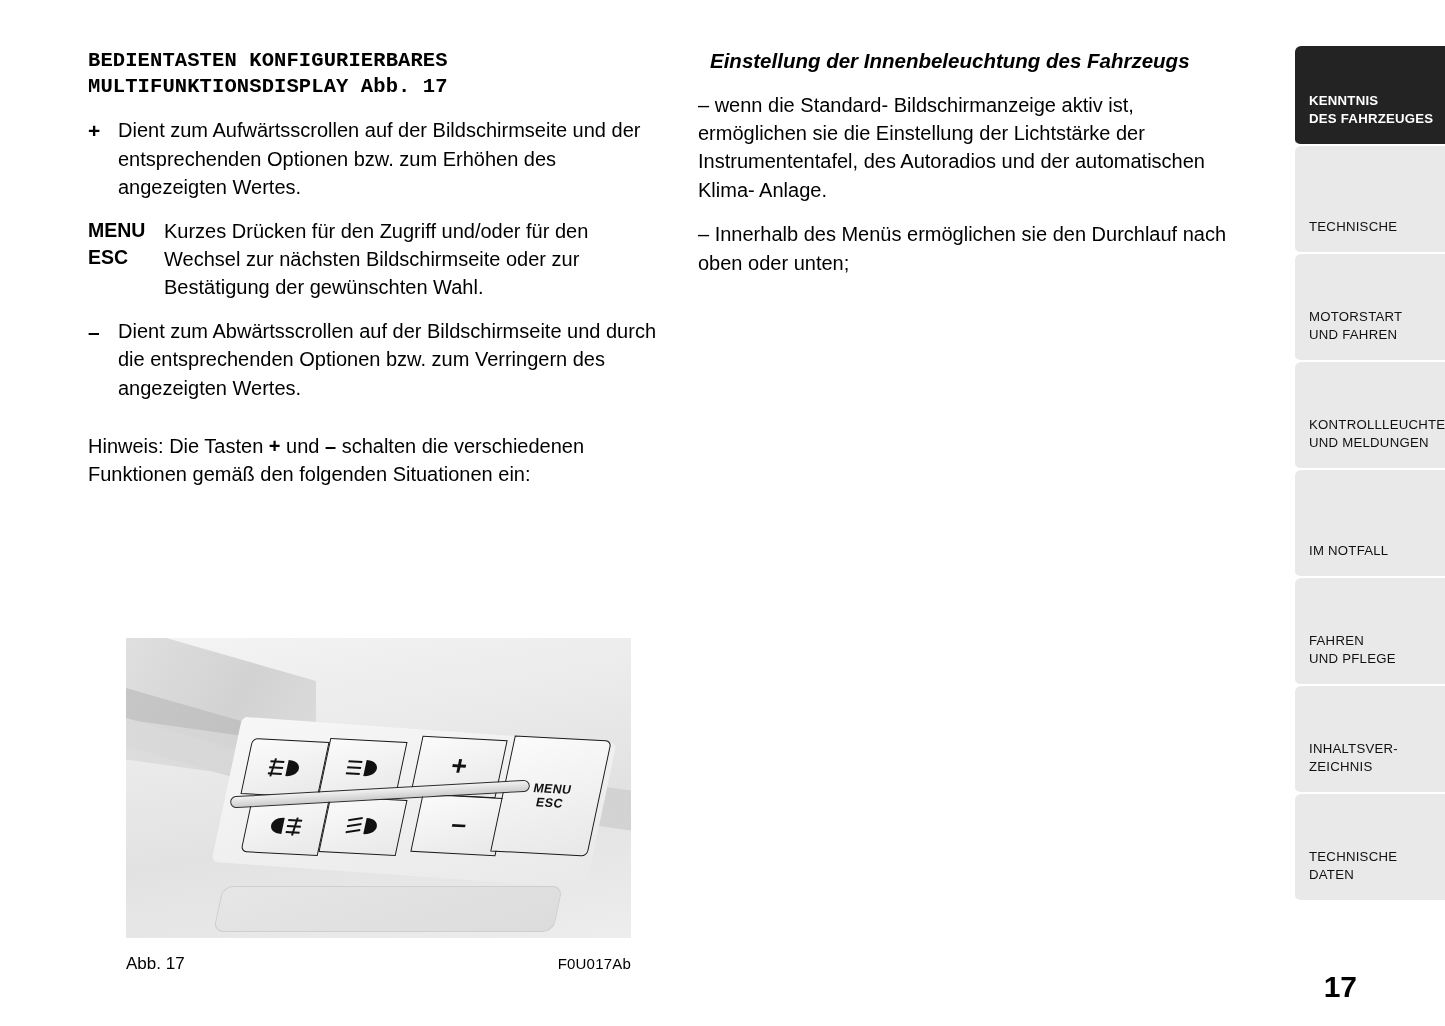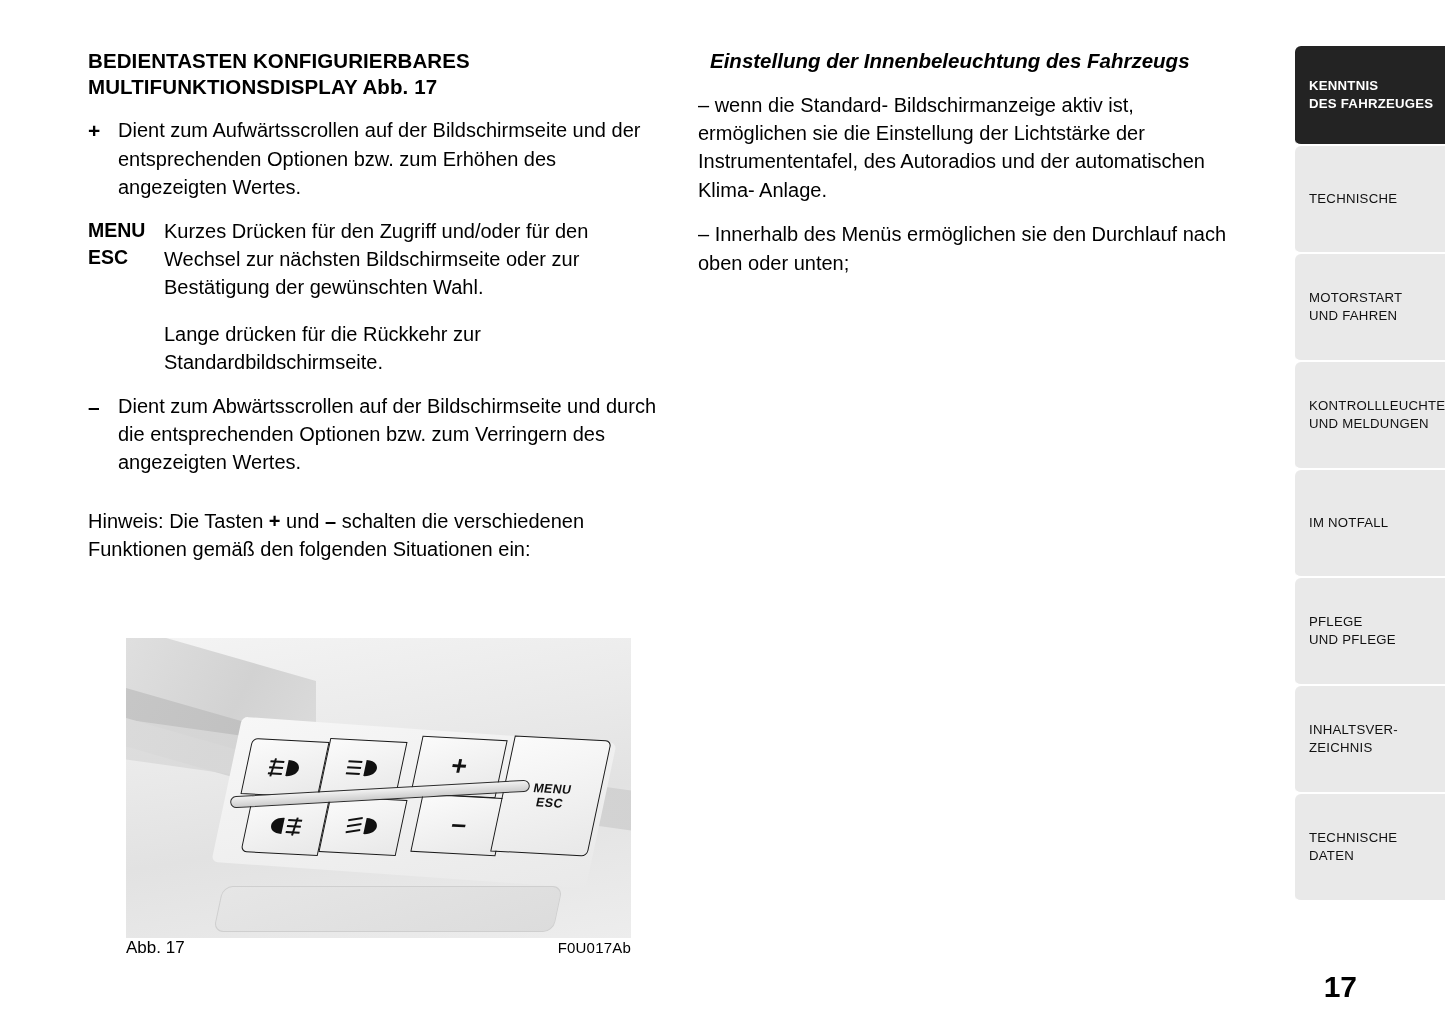--- a/index.html
+++ b/index.html
@@ -31,20 +31,21 @@
     top: 48px;
     width: 530px;
   }
 
   h1.section-title {
     font-size: 20.5px;
     font-weight: bold;
     line-height: 1.28;
     margin: 0 0 16px 0;
     letter-spacing: 0.1px;
+    font-family: Liberation Mono, monospace;
   }
 
   .entry {
     display: flex;
     margin-bottom: 15px;
   }
   .entry .key {
     flex: 0 0 auto;
     font-size: 20px;
     line-height: 1.42;
@@ -109,20 +110,21 @@
     width: 505px;
     height: 300px;
     background: #efefef;
     overflow: hidden;
     border: 0;
   }
   .figure-caption {
     display: flex;
     justify-content: space-between;
     align-items: baseline;
+    margin-top: 16px;
     font-size: 17px;
   }
   .figure-caption .code { font-size: 15px; letter-spacing: .2px; }
 
   
   .dash-bg {
     position: absolute; inset: 0;
     background:
       linear-gradient(170deg, #f4f4f4 0%, #eaeaea 35%, #e2e2e2 60%, #ededed 100%);
   }
@@ -220,21 +222,21 @@
     width: 150px;
     margin-left: 5px;
     border-radius: 6px 0 0 6px;
     background: #e9e9e9;
     color: #111;
     font-size: 13.2px;
     line-height: 1.35;
     letter-spacing: .25px;
     padding: 16px 0 16px 14px;
     display: flex;
-    align-items: center;
+    align-items: flex-end;
     min-height: 108px;
     border-bottom: 2px solid #ffffff;
   }
   .tab.active {
     background: #232323;
     color: #fff;
     font-weight: bold;
     min-height: 100px;
   }
   .tab span { display: block; }
@@ -263,21 +265,20 @@
       </div>
     </div>
 
     <div class="entry">
       <div class="key menu">
         <div>MENU</div>
         <div>ESC</div>
       </div>
       <div class="body">
         <p>Kurzes Drücken für den Zugriff und/oder für den Wechsel zur nächsten Bildschirmseite oder zur Bestätigung der gewünschten Wahl.</p>
-        <p>Lange drücken für die Rückkehr zur Standardbildschirmseite.</p>
       </div>
     </div>
 
     <div class="entry">
       <div class="key minus">–</div>
       <div class="body">
         <p>Dient zum Abwärtsscrollen auf der Bildschirmseite und durch die entsprechenden Optionen bzw. zum Verringern des angezeigten Wertes.</p>
       </div>
     </div>
 
@@ -387,21 +388,21 @@
     </div>
 
     <div class="tab">
       <div>
         <span>IM NOTFALL</span>
       </div>
     </div>
 
     <div class="tab">
       <div>
-        <span>PFLEGE</span>
+        <span>FAHREN</span>
         <span>UND PFLEGE</span>
       </div>
     </div>
 
     <div class="tab">
       <div>
         <span>INHALTSVER-</span>
         <span>ZEICHNIS</span>
       </div>
     </div>

